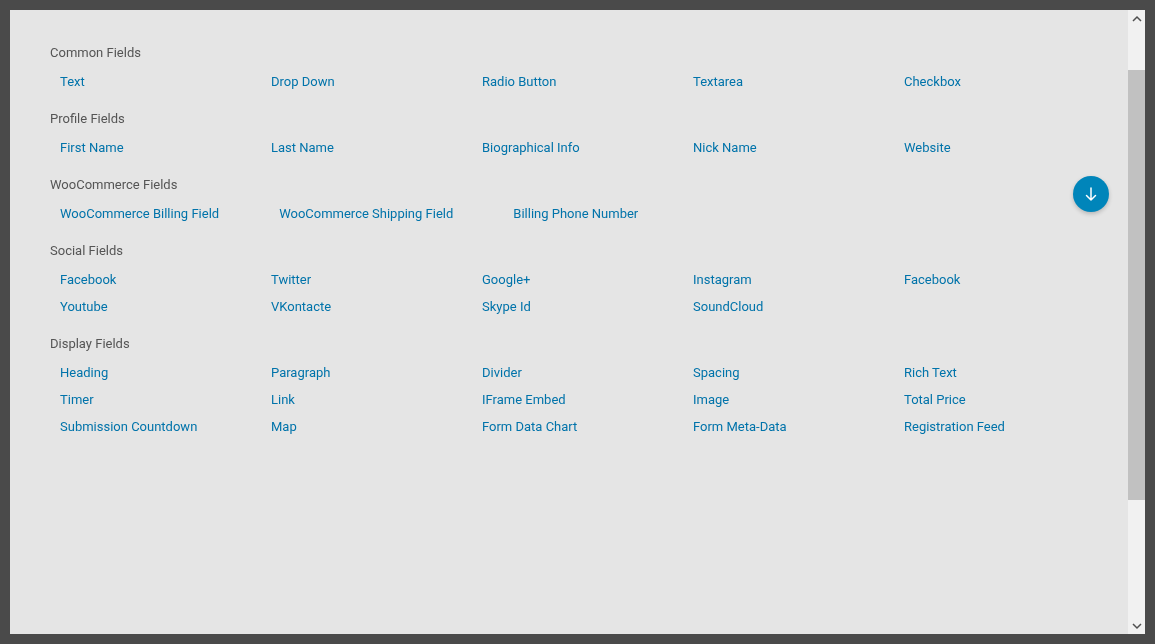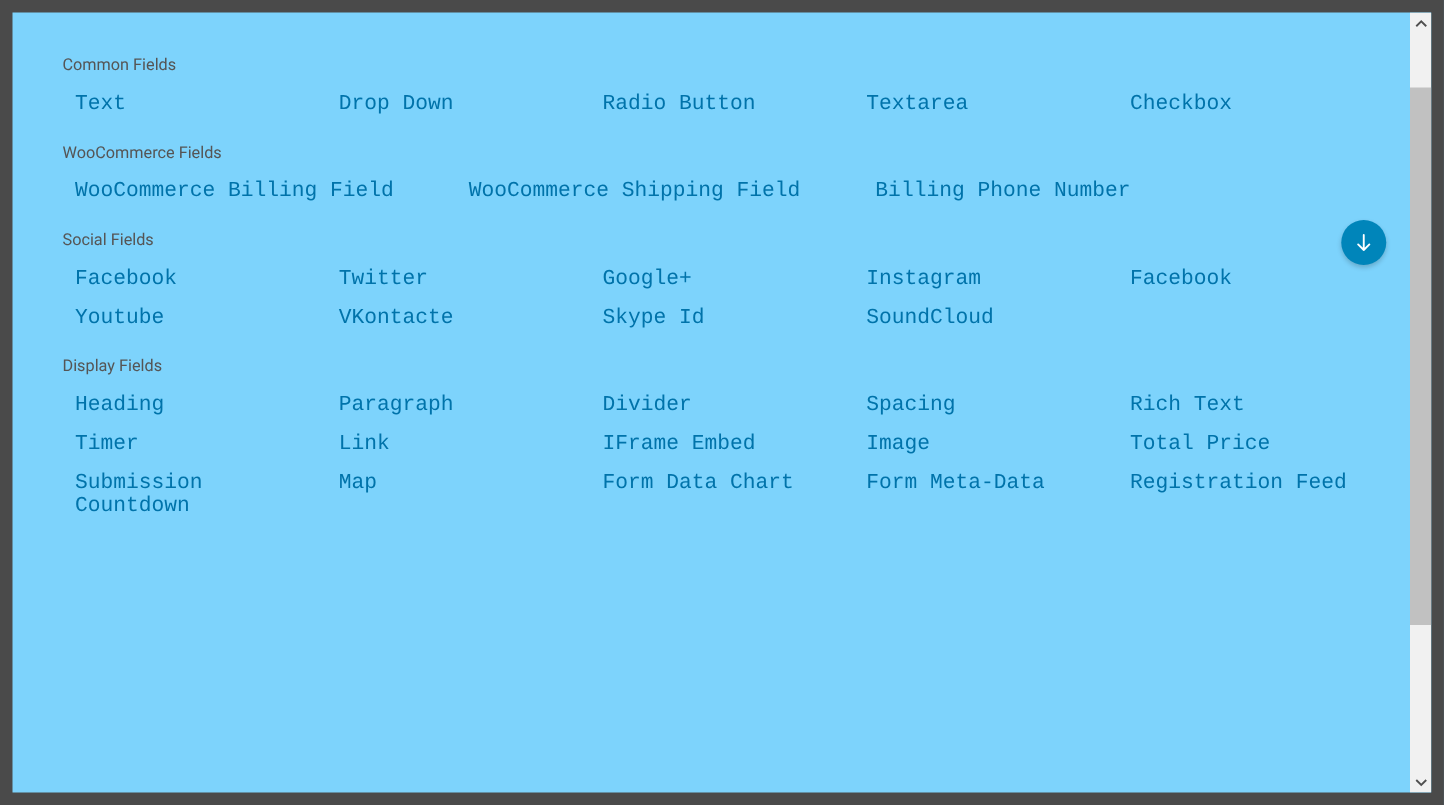--- a/index.html
+++ b/index.html
@@ -22,21 +22,21 @@
       right: 0;
       bottom: 0;
       background: #4a4a4a;
     }
     .modal-container {
       position: absolute;
       top: 10px;
       left: 10px;
       right: 10px;
       bottom: 10px;
-      background: #7dd3fc;
+      background: #e5e5e5;
       overflow: hidden;
     }
     .scrollbar-track {
       position: absolute;
       right: 0;
       top: 0;
       width: 17px;
       height: 100%;
       background: #f1f1f1;
     }
@@ -82,25 +82,24 @@
       column-gap: 10px;
       row-gap: 12px;
       padding-left: 10px;
     }
     .field-grid-woo {
       display: flex;
       gap: 60px;
       padding-left: 10px;
     }
     .field-link {
-      font-size: 17px;
+      font-size: 13px;
       color: #0073aa;
       cursor: pointer;
       text-decoration: none;
-      font-family: Liberation Mono, monospace;
     }
     .scroll-down-fab {
       position: absolute;
       right: 36px;
       top: 166px;
       width: 36px;
       height: 36px;
       border-radius: 50%;
       background: #0085ba;
       display: flex;
@@ -142,20 +141,30 @@
         <a class="field-link">Drop Down</a>
         <a class="field-link">Radio Button</a>
         <a class="field-link">Textarea</a>
         <a class="field-link">Checkbox</a>
       </div>
     </div>
 
     <div class="section">
     </div>
 
+    <div class="section">
+      <div class="section-header">Profile Fields</div>
+      <div class="field-grid">
+        <a class="field-link">First Name</a>
+        <a class="field-link">Last Name</a>
+        <a class="field-link">Biographical Info</a>
+        <a class="field-link">Nick Name</a>
+        <a class="field-link">Website</a>
+      </div>
+    </div>
 
     <div class="section">
       <div class="section-header">WooCommerce Fields</div>
       <div class="field-grid-woo">
         <a class="field-link">WooCommerce Billing Field</a>
         <a class="field-link">WooCommerce Shipping Field</a>
         <a class="field-link">Billing Phone Number</a>
       </div>
     </div>
 

